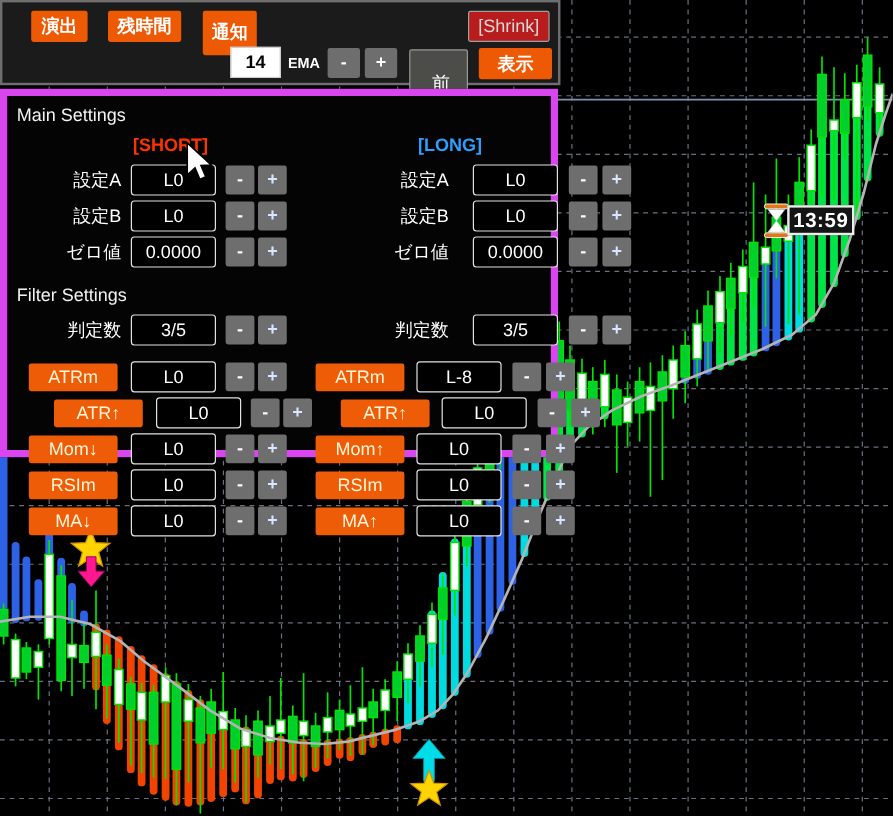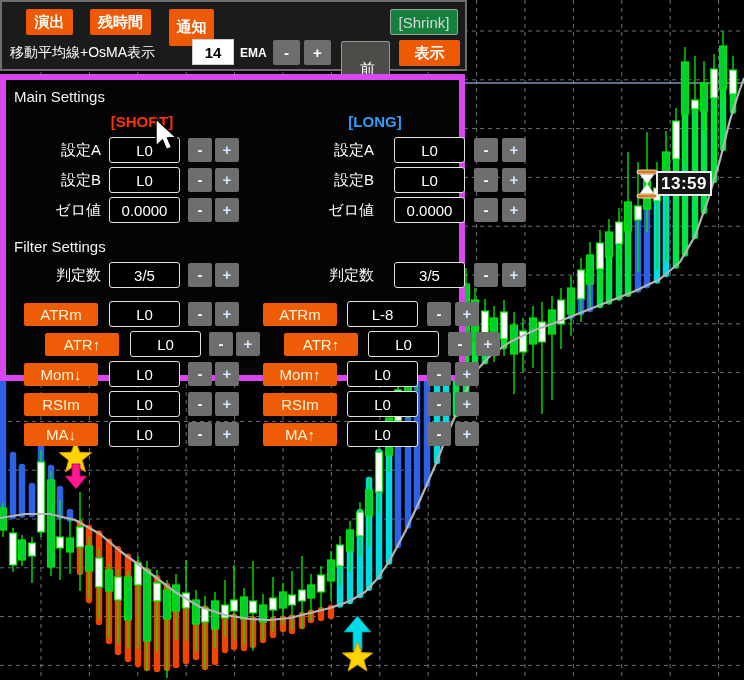--- a/index.html
+++ b/index.html
@@ -6,21 +6,21 @@
   #screen{position:relative;width:744px;height:680px;overflow:hidden;background:#000;
           font-family:"Liberation Sans","DejaVu Sans",sans-serif;}
   #chart-svg{position:absolute;left:0;top:0;}
 
   
   #toolbar{position:absolute;left:0;top:0;width:467px;height:71px;box-sizing:border-box;
            background:#1b1b1b;border:2px solid #6e6e6e;z-index:20;}
   .tbtn{position:absolute;border:none;border-radius:2px;background:#ee5a04;color:#fff;
         font-weight:bold;font-size:15px;padding:0;cursor:pointer;
         font-family:"Liberation Sans","DejaVu Sans",sans-serif;}
-  #btn-shrink{position:absolute;background:#15803d;border:1px solid #a0a0a0;color:#d8d8d8;
+  #btn-shrink{position:absolute;background:#b91c1c;border:1px solid #a0a0a0;color:#d8d8d8;
         font-size:15px;border-radius:2px;cursor:pointer;padding:0;}
   #tb-label{position:absolute;left:8px;top:42px;color:#fff;font-size:14px;}
   #tb-period{position:absolute;left:190px;top:37px;width:42px;height:26px;background:#fff;
         border:1px solid #cfcfcf;color:#000;font-weight:bold;font-size:15px;text-align:center;
         box-sizing:border-box;font-family:"Liberation Sans","DejaVu Sans",sans-serif;}
   #tb-ema{position:absolute;left:238px;top:44px;color:#fff;font-size:12px;font-weight:bold;}
   .tb-step{position:absolute;top:38px;width:27px;height:25px;background:#6e6e6e;border:none;
         border-radius:2px;color:#fff;font-size:15px;font-weight:bold;cursor:pointer;padding:0;}
   #tb-front{position:absolute;left:339px;top:39px;width:49px;height:25px;background:#4c4c48;
         border:1px solid #979797;border-radius:2px;color:#fff;font-size:15px;cursor:pointer;padding:18px;}
@@ -332,21 +332,20 @@
     <path d="M4 24.5 L18 24.5 L11 15 Z" fill="#ffffff" stroke="#cccccc" stroke-width="0.6"></path>
   </svg>
   <div id="time-flag">13:59</div>
 
   <div id="toolbar">
     <button class="tbtn" style="left:24px;top:7px;width:47px;height:26px;">演出</button>
     <button class="tbtn" style="left:88px;top:7px;width:61px;height:26px;">残時間</button>
     <button class="tbtn" style="left:167px;top:7px;width:45px;height:37px;">通知</button>
     <button id="btn-shrink" style="left:388px;top:7px;width:68px;height:26px;">[Shrink]</button>
 
-    <span id="tb-label">移動平均線+OsMA表示</span>
     <input id="tb-period" value="14" style="">
     <span id="tb-ema">EMA</span>
     <button class="tb-step" style="left:271px;">-</button>
     <button class="tb-step" style="left:302px;">+</button>
     <button id="tb-front">前面</button>
     <button class="tbtn" id="tb-show">表示</button>
   </div>
 
   <div id="panel">
     <div class="ptitle" style="top:8px;">Main Settings</div>

